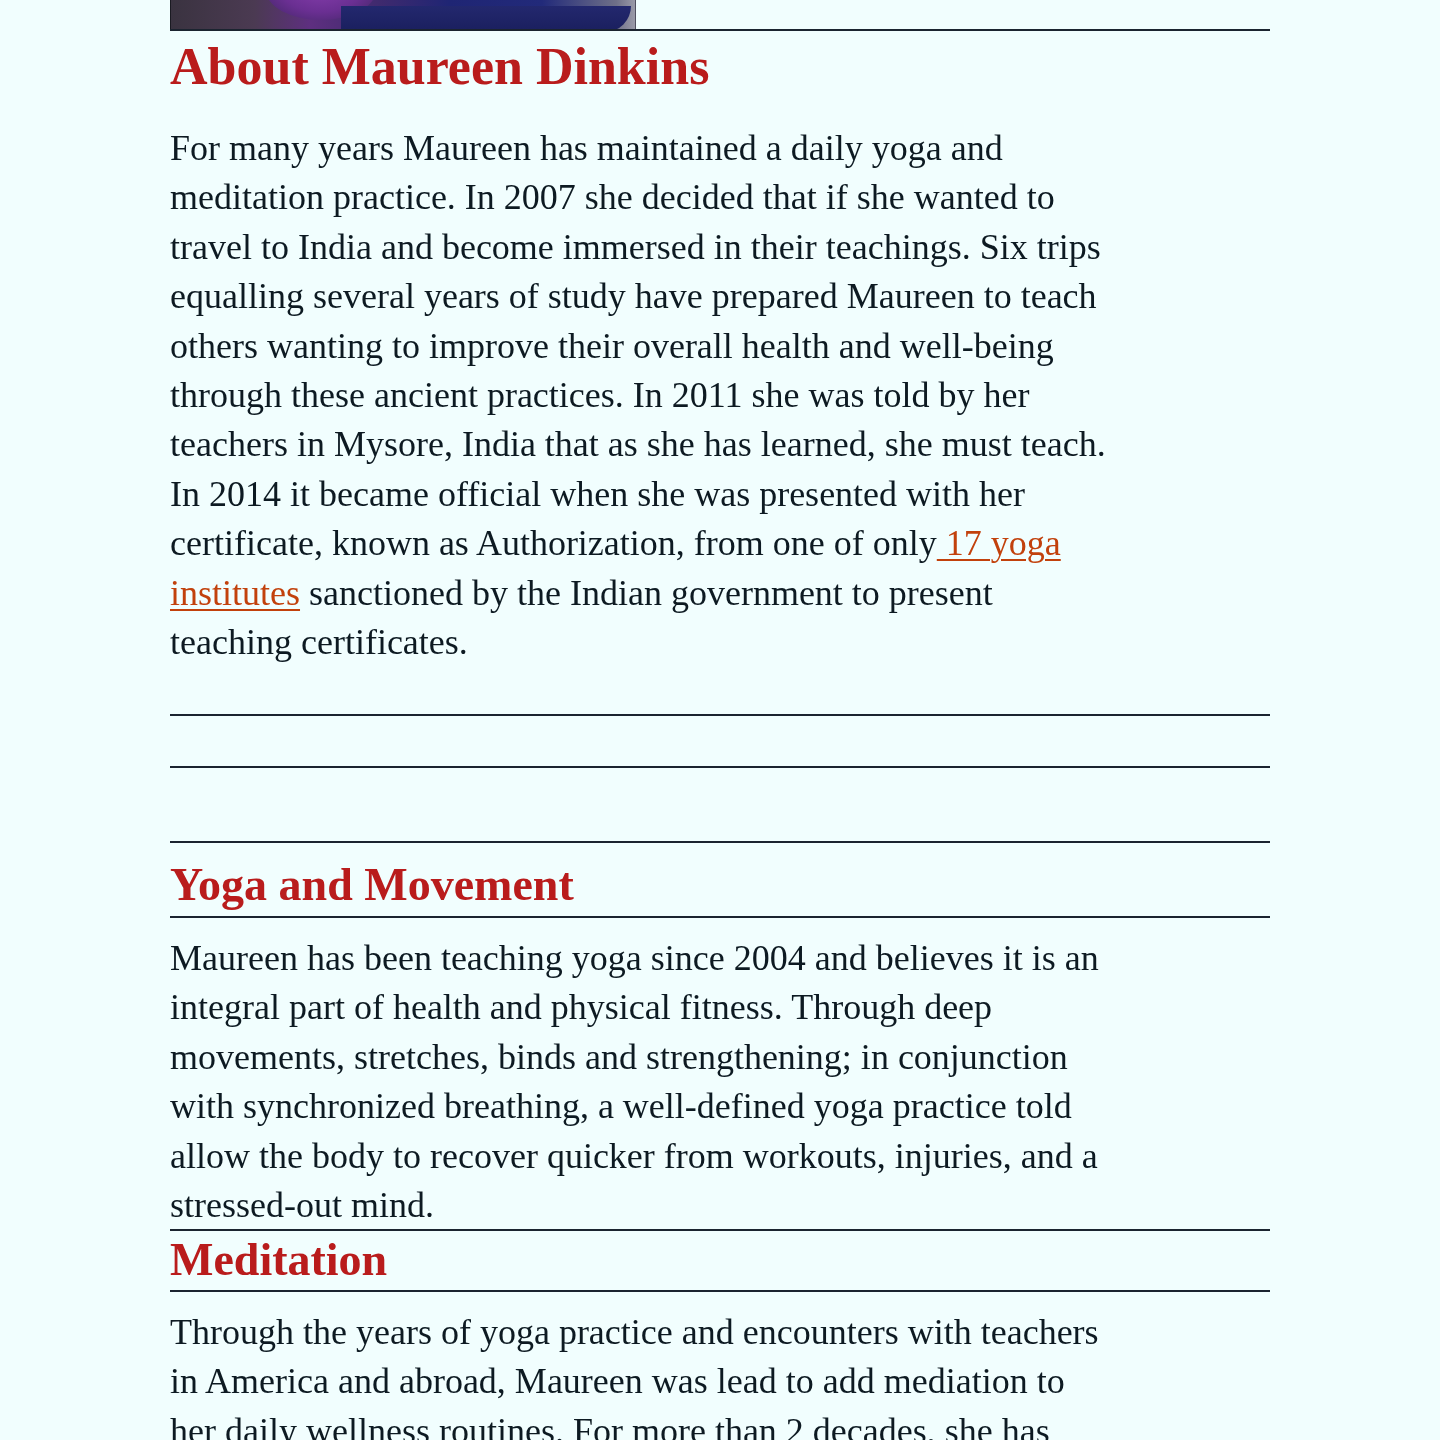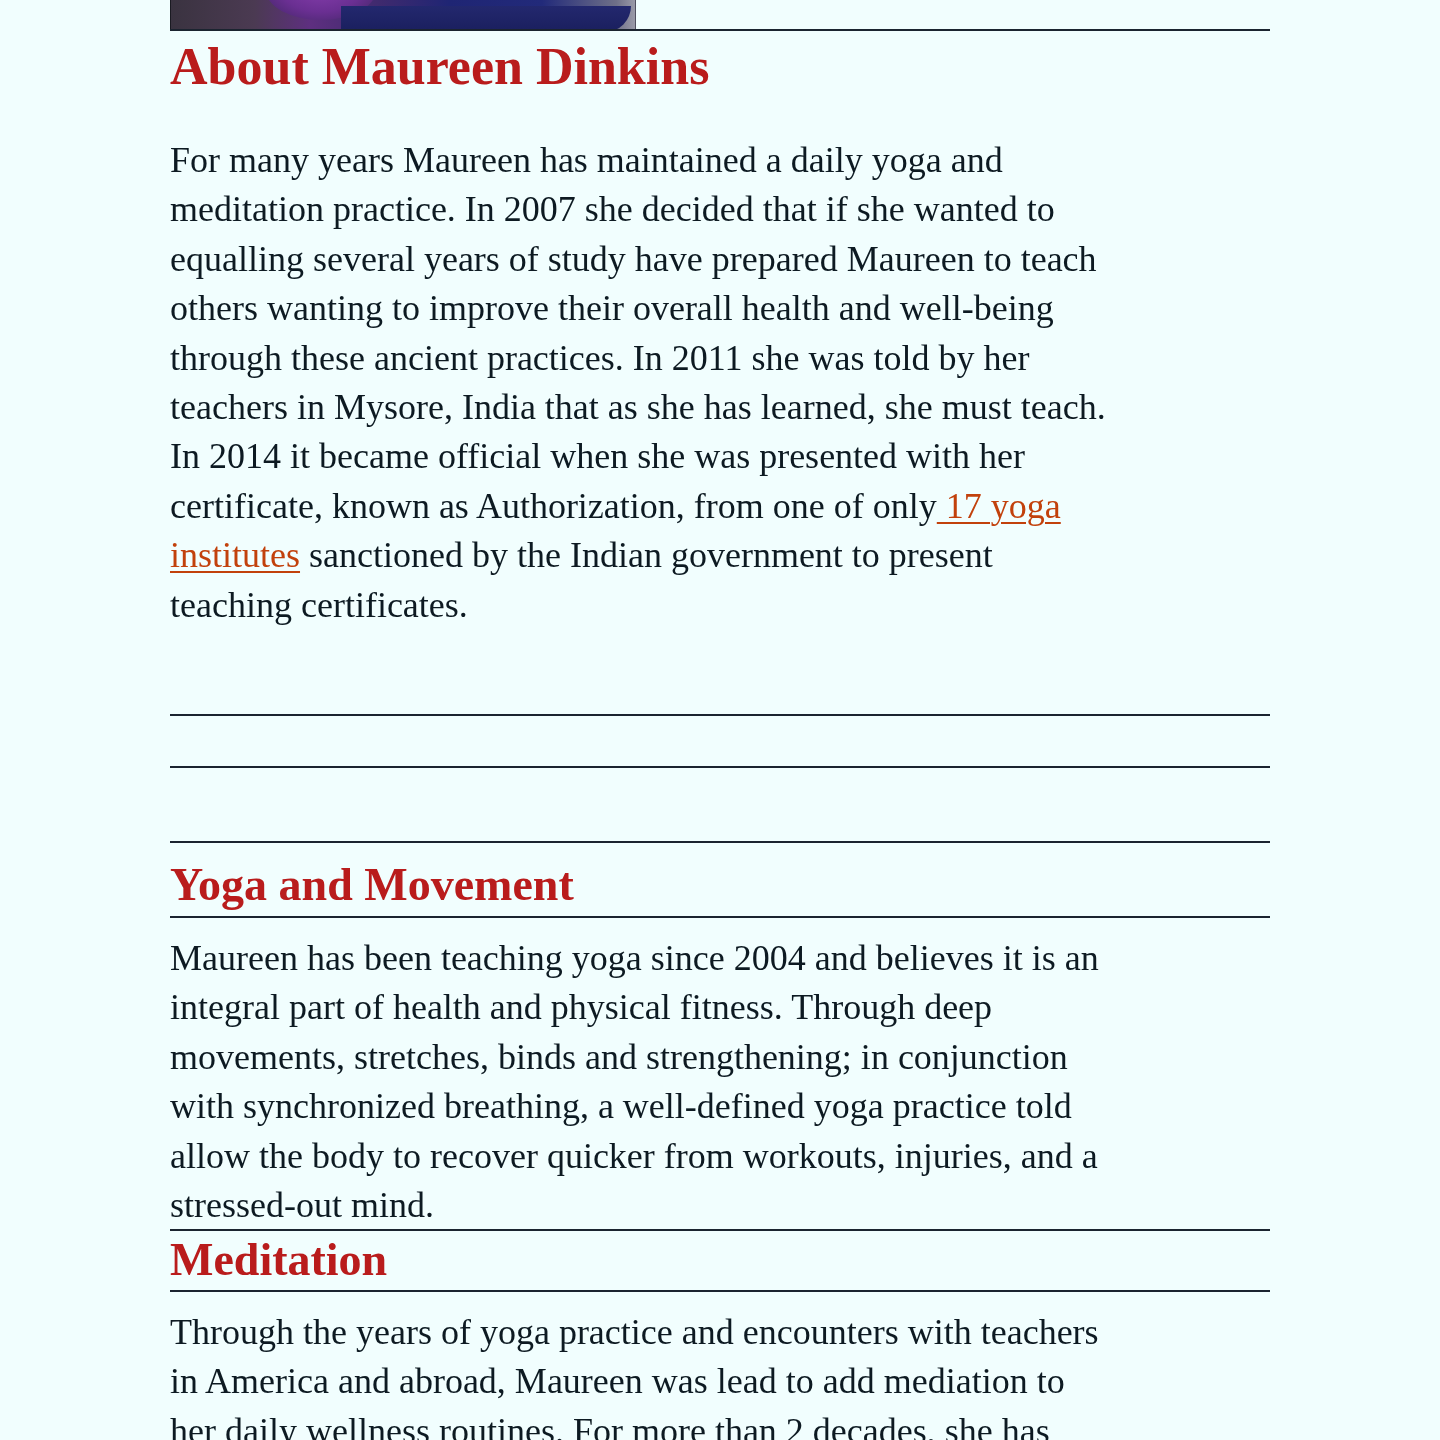--- a/index.html
+++ b/index.html
@@ -100,23 +100,24 @@
 
   <div class="photo-wrap">
     <div class="blob"></div>
     <div class="mat"></div>
   </div>
 
   <div class="rule" style="top:29px;"></div>
 
   <h1 style="top:37px;">About Maureen Dinkins</h1>
 
-  <p style="top:124px;margin-top:12px;">
+  <p style="top:124px;">
     <span class="line">For many years Maureen has maintained a daily yoga and</span>
     <span class="line">meditation practice. In 2007 she decided that if she wanted to</span>
+    <span class="line">travel to India and become immersed in their teachings. Six trips</span>
     <span class="line">equalling several years of study have prepared Maureen to teach</span>
     <span class="line">others wanting to improve their overall health and well-being</span>
     <span class="line">through these ancient practices. In 2011 she was told by her</span>
     <span class="line">teachers in Mysore, India that as she has learned, she must teach.</span>
     <span class="line">In 2014 it became official when she was presented with her</span>
     <span class="line"><span>certificate, known as Authorization, from one of only</span><a href="#"> 17 yoga</a></span>
     <span class="line"><a href="#">institutes</a><span> sanctioned by the Indian government to present</span></span>
     <span class="line">teaching certificates.</span>
   </p>
 

